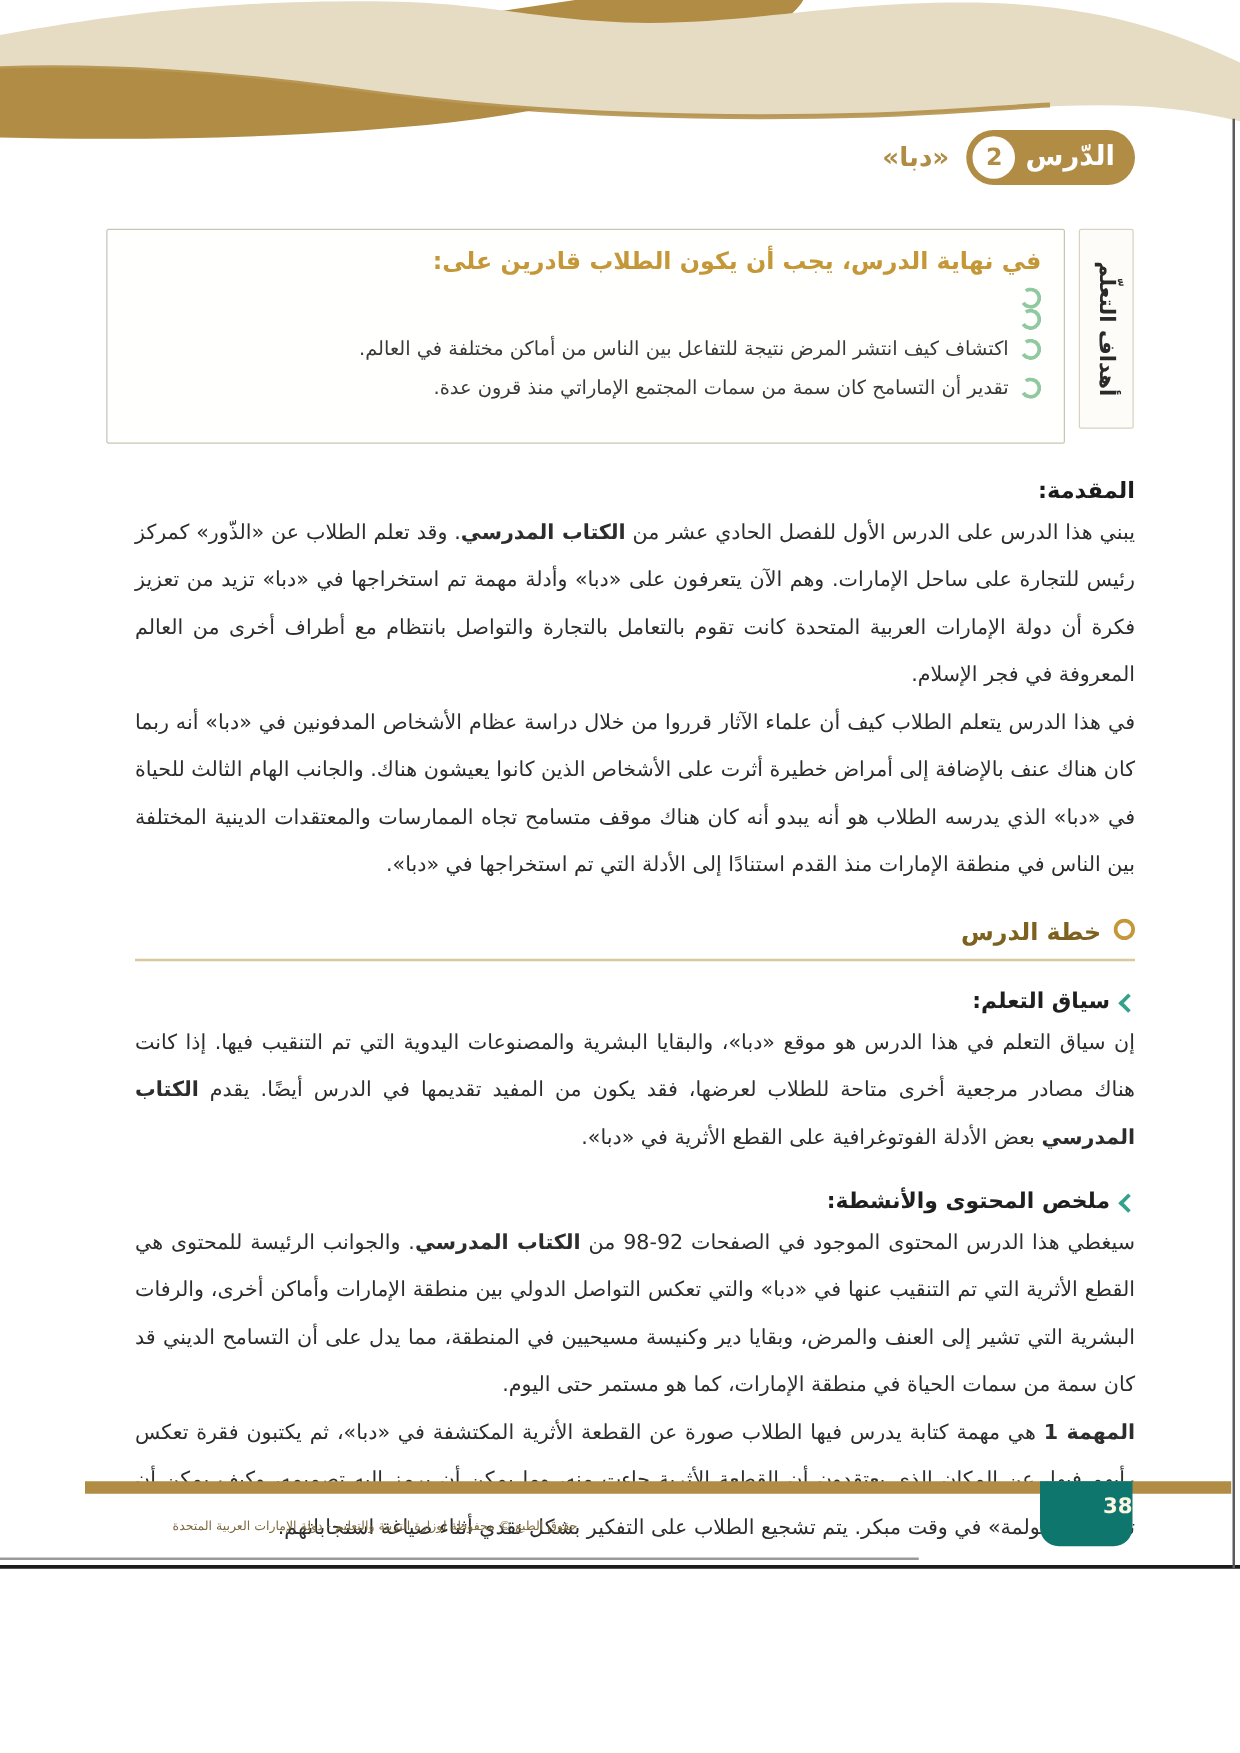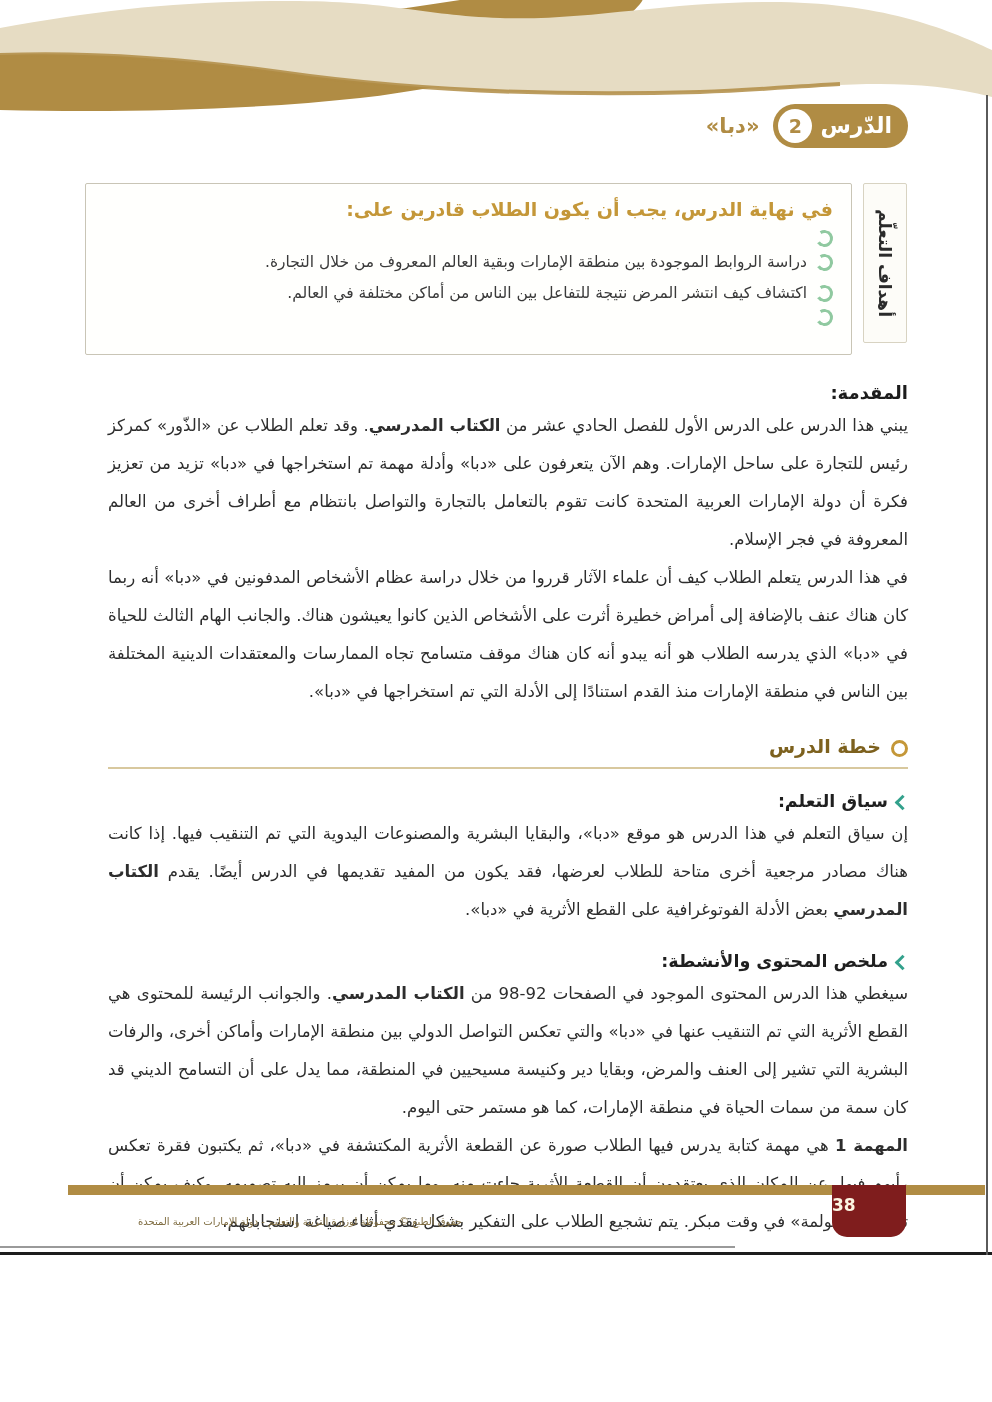--- a/index.html
+++ b/index.html
@@ -61,40 +61,40 @@
   .main{
     position:absolute;top:382px;left:108px;width:800px;direction:rtl;
     color:#2d2d2d;
   }
   .h-black{font-size:18px;font-weight:bold;color:#1c1c1c;margin:0 0 4px;}
   .para{
     margin:0;font-size:16.5px;line-height:38px;text-align:justify;
   }
   .para .b{font-weight:bold;}
   .sec-head{
-    margin-top:24px;display:flex;align-items:flex-end;gap:10px;direction:rtl;
+    margin-top:24px;display:flex;align-items:flex-start;gap:10px;direction:rtl;
     border-bottom:2px solid #d8c89e;padding-bottom:10px;
   }
   .ring-ico{width:11px;height:11px;border:3.5px solid #c49738;border-radius:50%;flex:0 0 auto;}
   .sec-head .t{font-size:19px;font-weight:bold;color:#7d611e;}
   .sub-head{
     margin-top:22px;margin-bottom:4px;display:flex;align-items:center;gap:9px;direction:rtl;text-align:center;
   }
   .chev-ico{
     width:8px;height:8px;flex:0 0 auto;
     border-left:3px solid #33a18c;border-bottom:3px solid #33a18c;
     transform:rotate(45deg);margin-top:2px;
   }
   .sub-head .t{font-size:17.5px;font-weight:bold;color:#1f1f1f;}
   
   .foot-bar{position:absolute;left:68px;top:1185px;width:917px;height:10px;background:#b08c44;}
   .page-tab{
     position:absolute;left:832px;top:1185px;width:74px;height:52px;
-    background:#7f1d1d;border-radius:0 0 15px 15px;
-    display:flex;align-items:flex-start;justify-content:flex-start;
+    background:#0f766e;border-radius:0 0 15px 15px;
+    display:flex;align-items:flex-start;justify-content:flex-end;
   }
   .page-tab .n{color:#fdf6e3;font-weight:bold;font-size:17px;margin-top:10px;}
   .foot-copy{
     position:absolute;left:95px;top:1216px;width:410px;
     font-size:10px;color:#7e6b3f;direction:rtl;text-align:center;
   }
   .foot-chap{
     position:absolute;right:172px;top:1219px;width:520px;
     font-size:12px;color:#8b8372;direction:rtl;text-align:left;
   }
@@ -129,28 +129,28 @@
     <div class="obj-tab">
       <span class="vtxt">أهداف التعلّم</span>
     </div>
     <div class="obj-box">
       <div class="obj-title">في نهاية الدرس، يجب أن يكون الطلاب قادرين على:</div>
       <div class="obj-item">
         <span class="c-ico"></span>
       </div>
       <div class="obj-item">
         <span class="c-ico"></span>
-        <span>دراسة الروابط الموجودة بين منطقة الإمارات وبقية العالم المعروف من خلال التجارة.</span>
       </div>
       <div class="obj-item">
         <span class="c-ico"></span>
         <span>اكتشاف كيف انتشر المرض نتيجة للتفاعل بين الناس من أماكن مختلفة في العالم.</span>
       </div>
       <div class="obj-item">
         <span class="c-ico"></span>
+        <span>تقدير أن التسامح كان سمة من سمات المجتمع الإماراتي منذ قرون عدة.</span>
       </div>
     </div>
   </div>
 
   <div class="main">
 
     <div class="h-black">المقدمة:</div>
 
     <p class="para"><span>يبني هذا الدرس على الدرس الأول للفصل الحادي عشر من </span><span class="b">الكتاب المدرسي</span><span>. وقد تعلم الطلاب عن «الذّور» كمركز رئيس للتجارة على ساحل الإمارات. وهم الآن يتعرفون على «دبا» وأدلة مهمة تم استخراجها في «دبا» تزيد من تعزيز فكرة أن دولة الإمارات العربية المتحدة كانت تقوم بالتعامل بالتجارة والتواصل بانتظام مع أطراف أخرى من العالم المعروفة في فجر الإسلام.</span></p>
 

